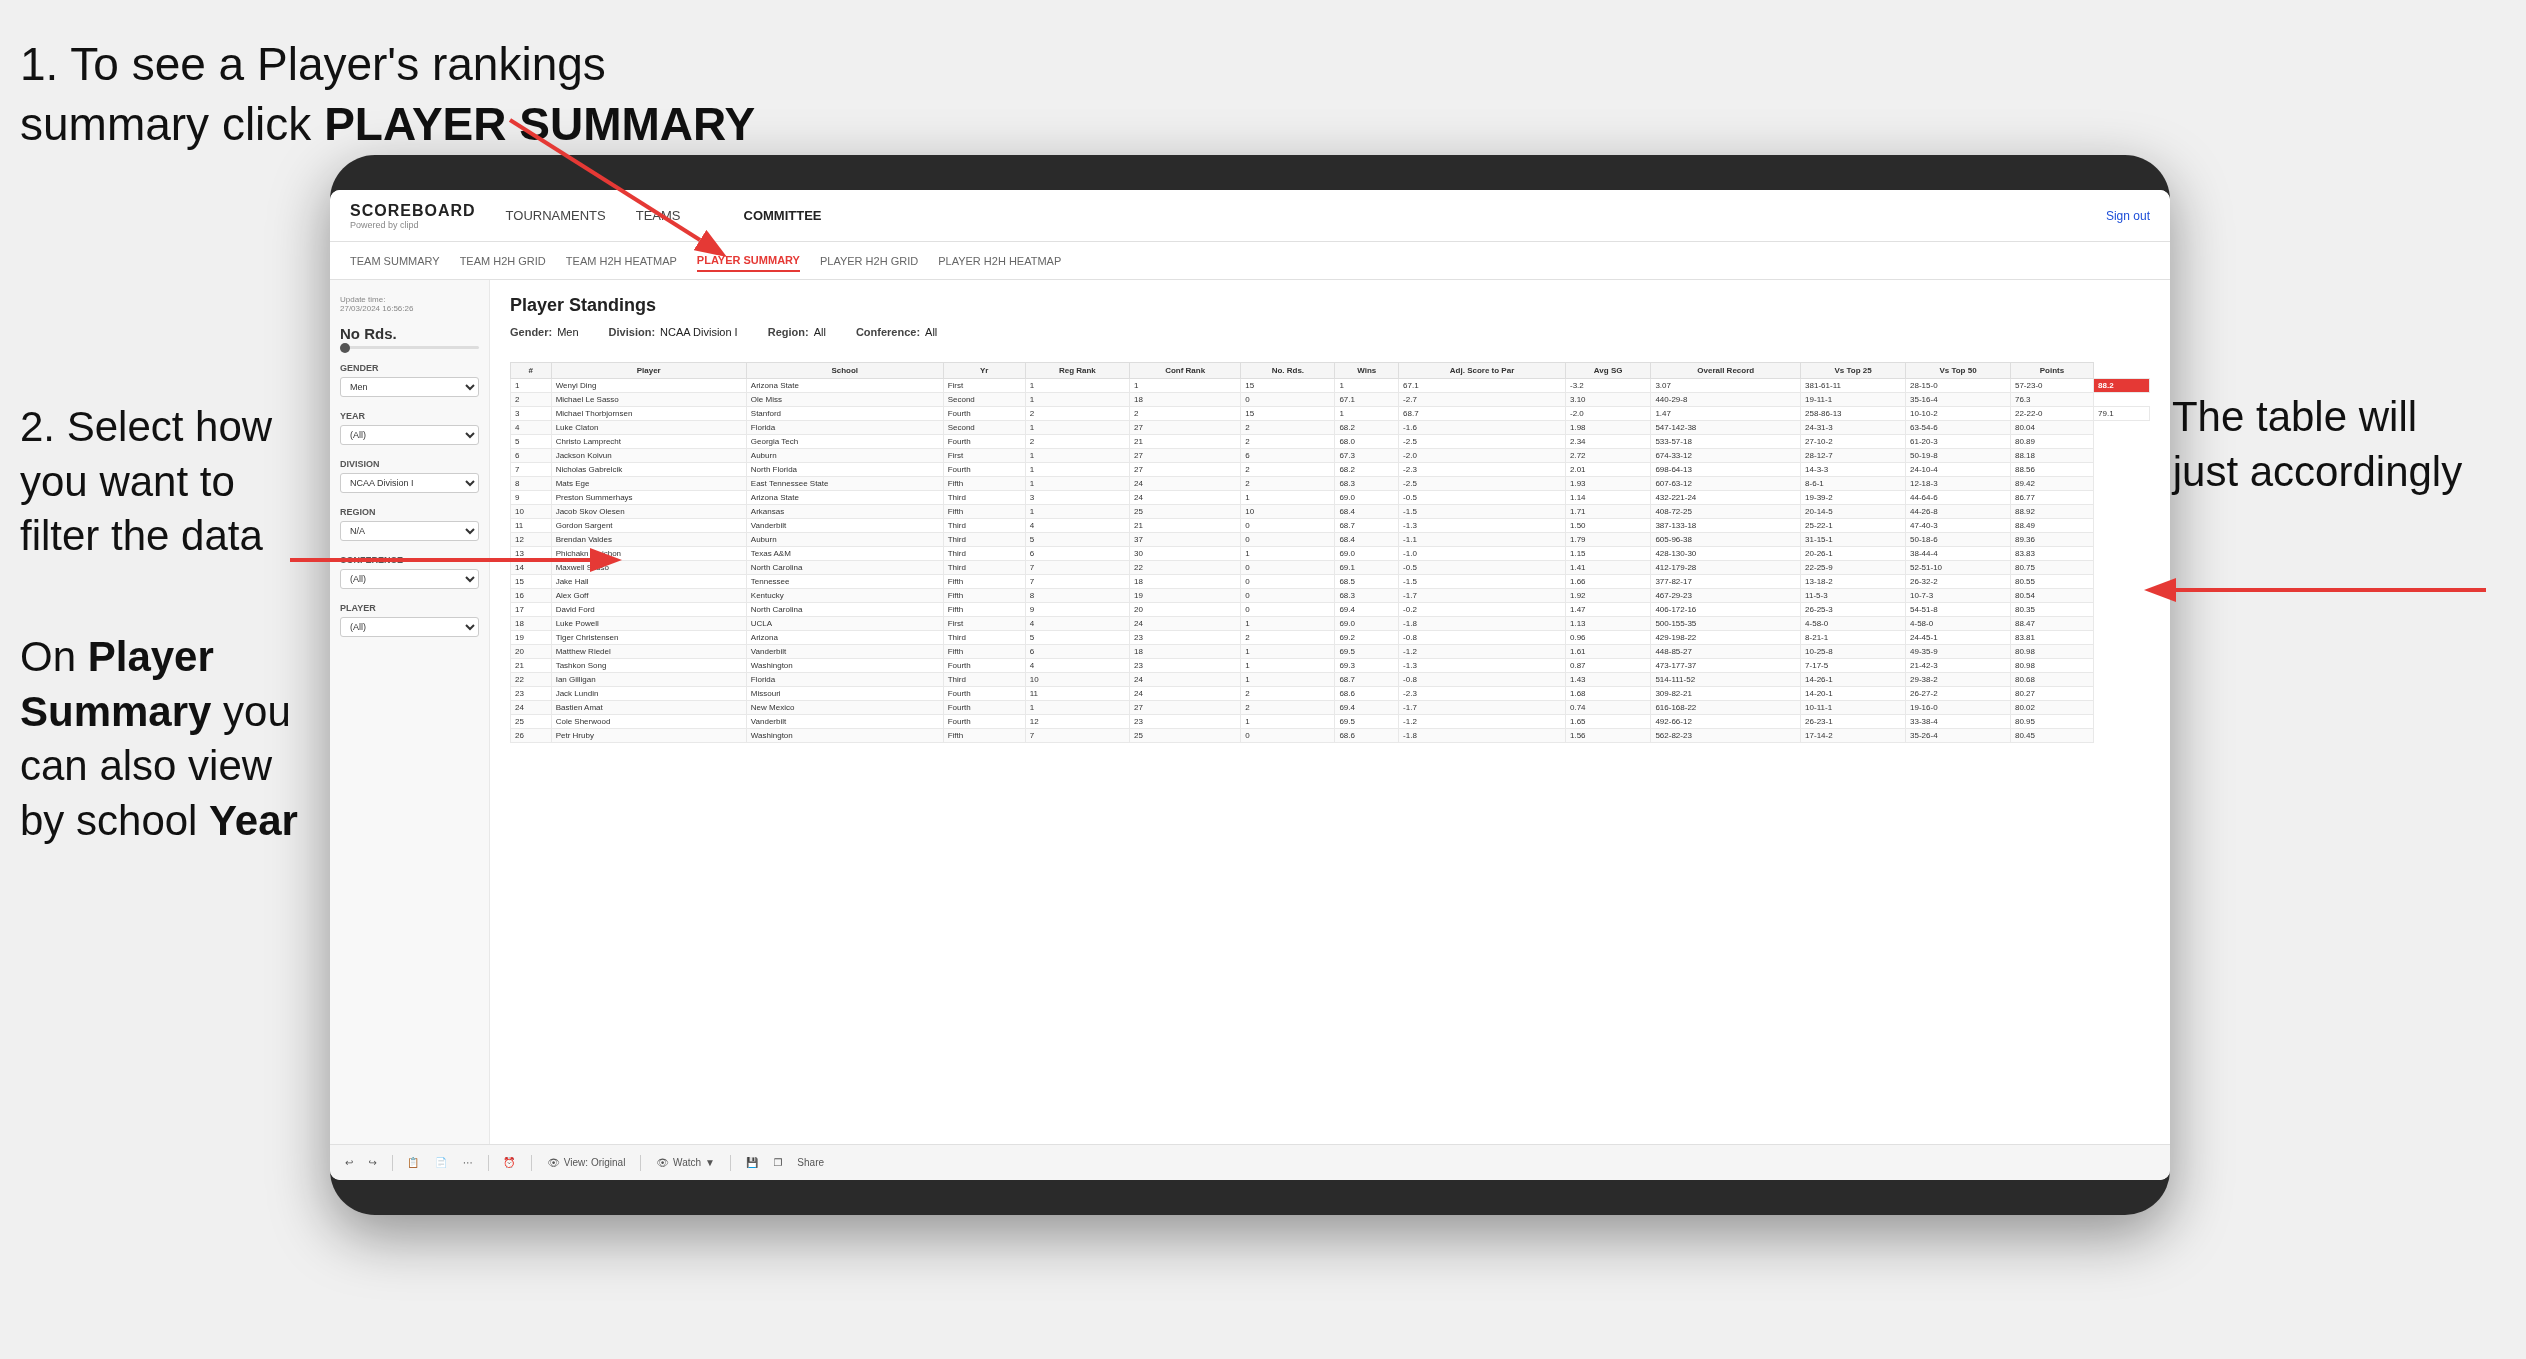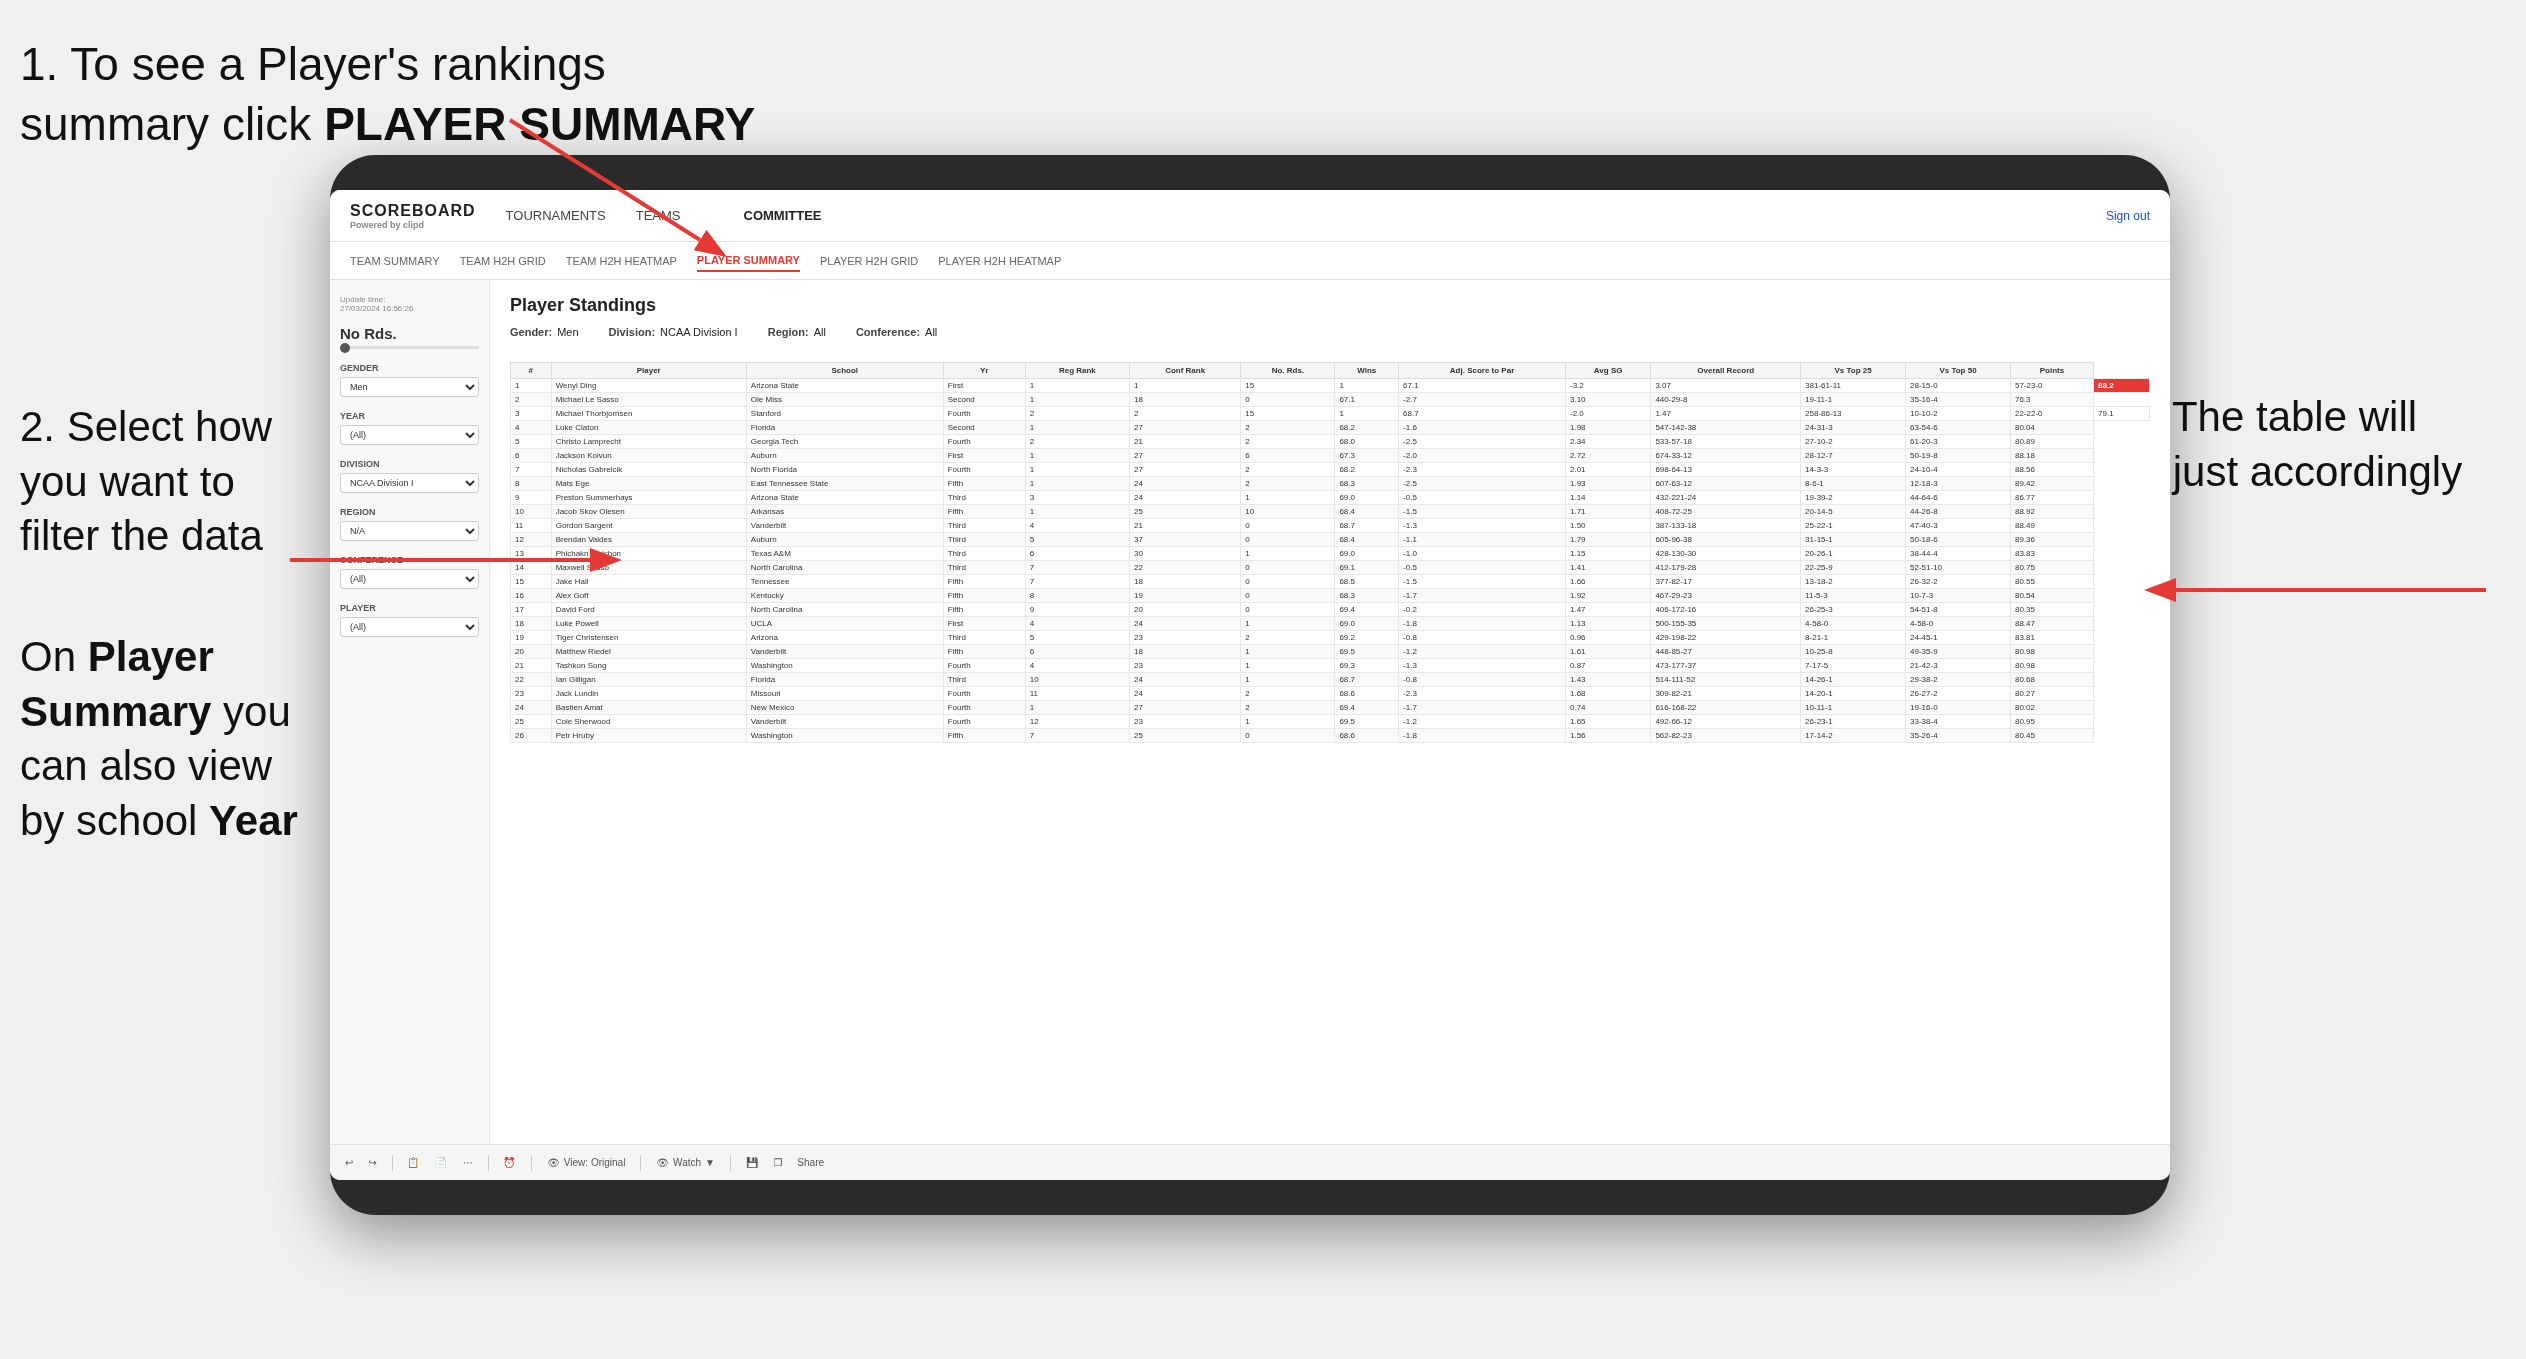--- a/index.html
+++ b/index.html
@@ -95,21 +95,20 @@
       font-size: 16px;
       font-weight: 800;
       color: #222;
       letter-spacing: 1px;
       text-transform: uppercase;
     }
 
     .logo-sub {
       font-size: 9px;
       color: #888;
-      font-weight: bold;
     }
 
     .nav-items {
       display: flex;
       gap: 30px;
       flex: 1;
     }
 
     .nav-item {
       font-size: 13px;

